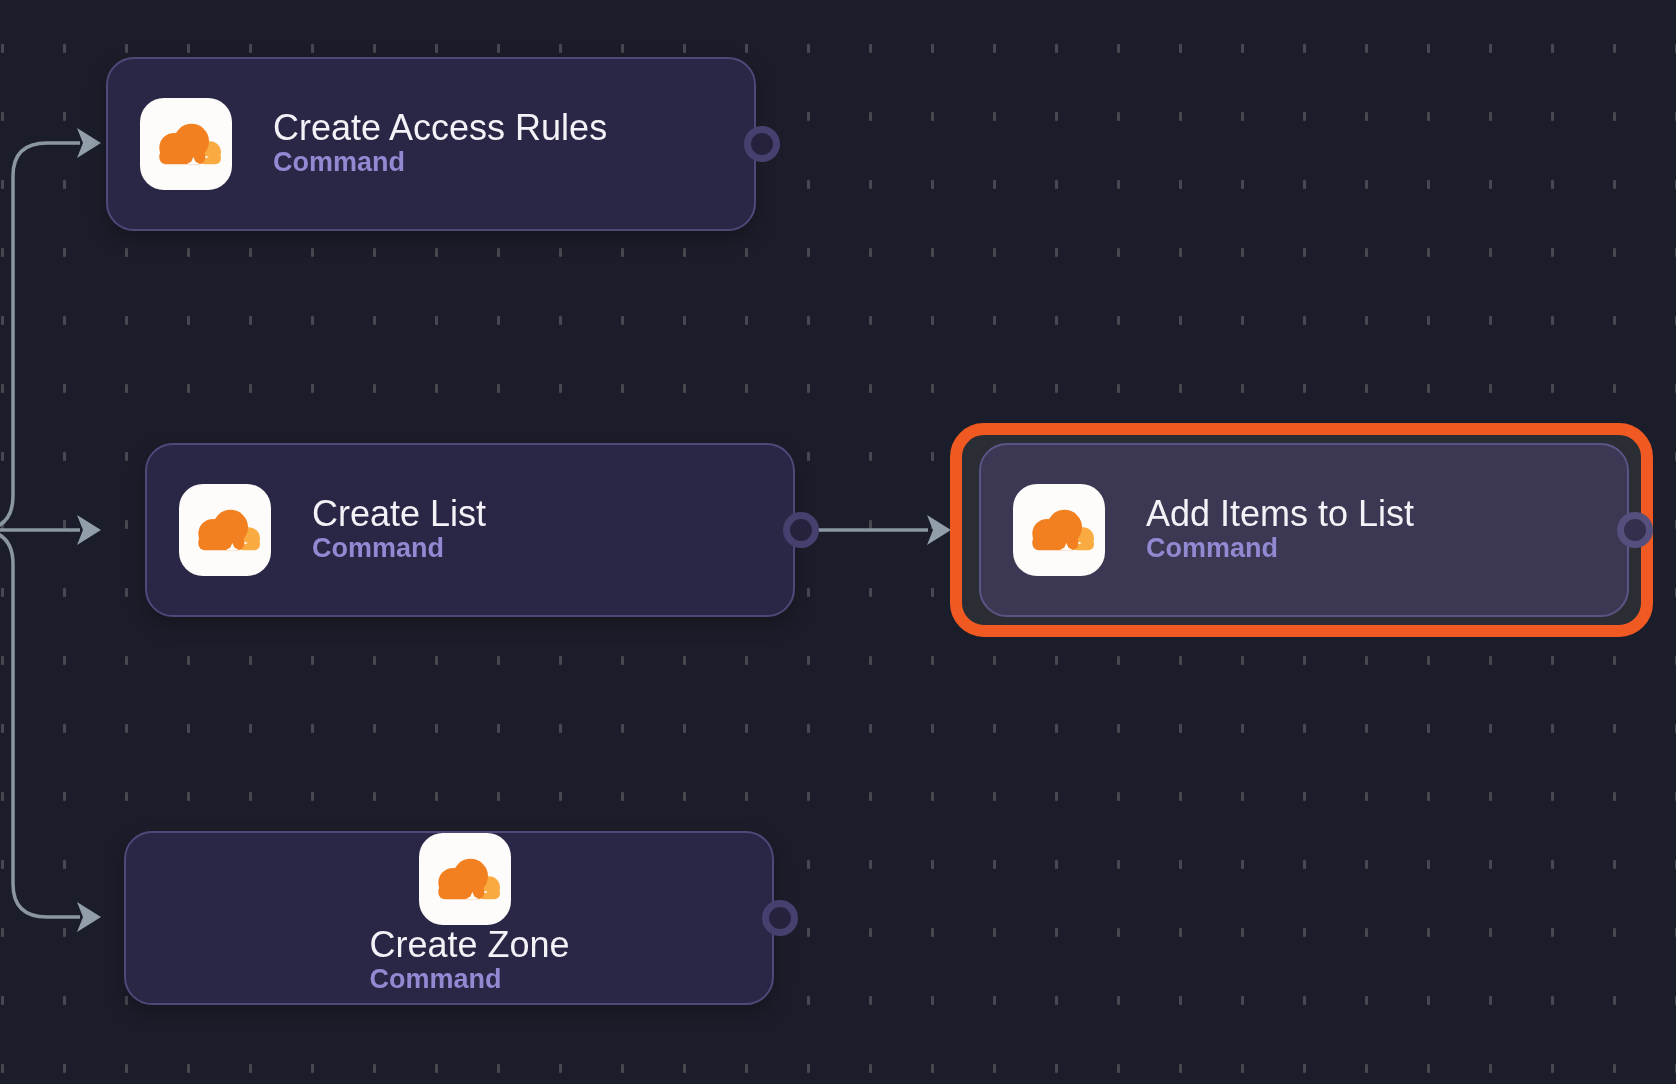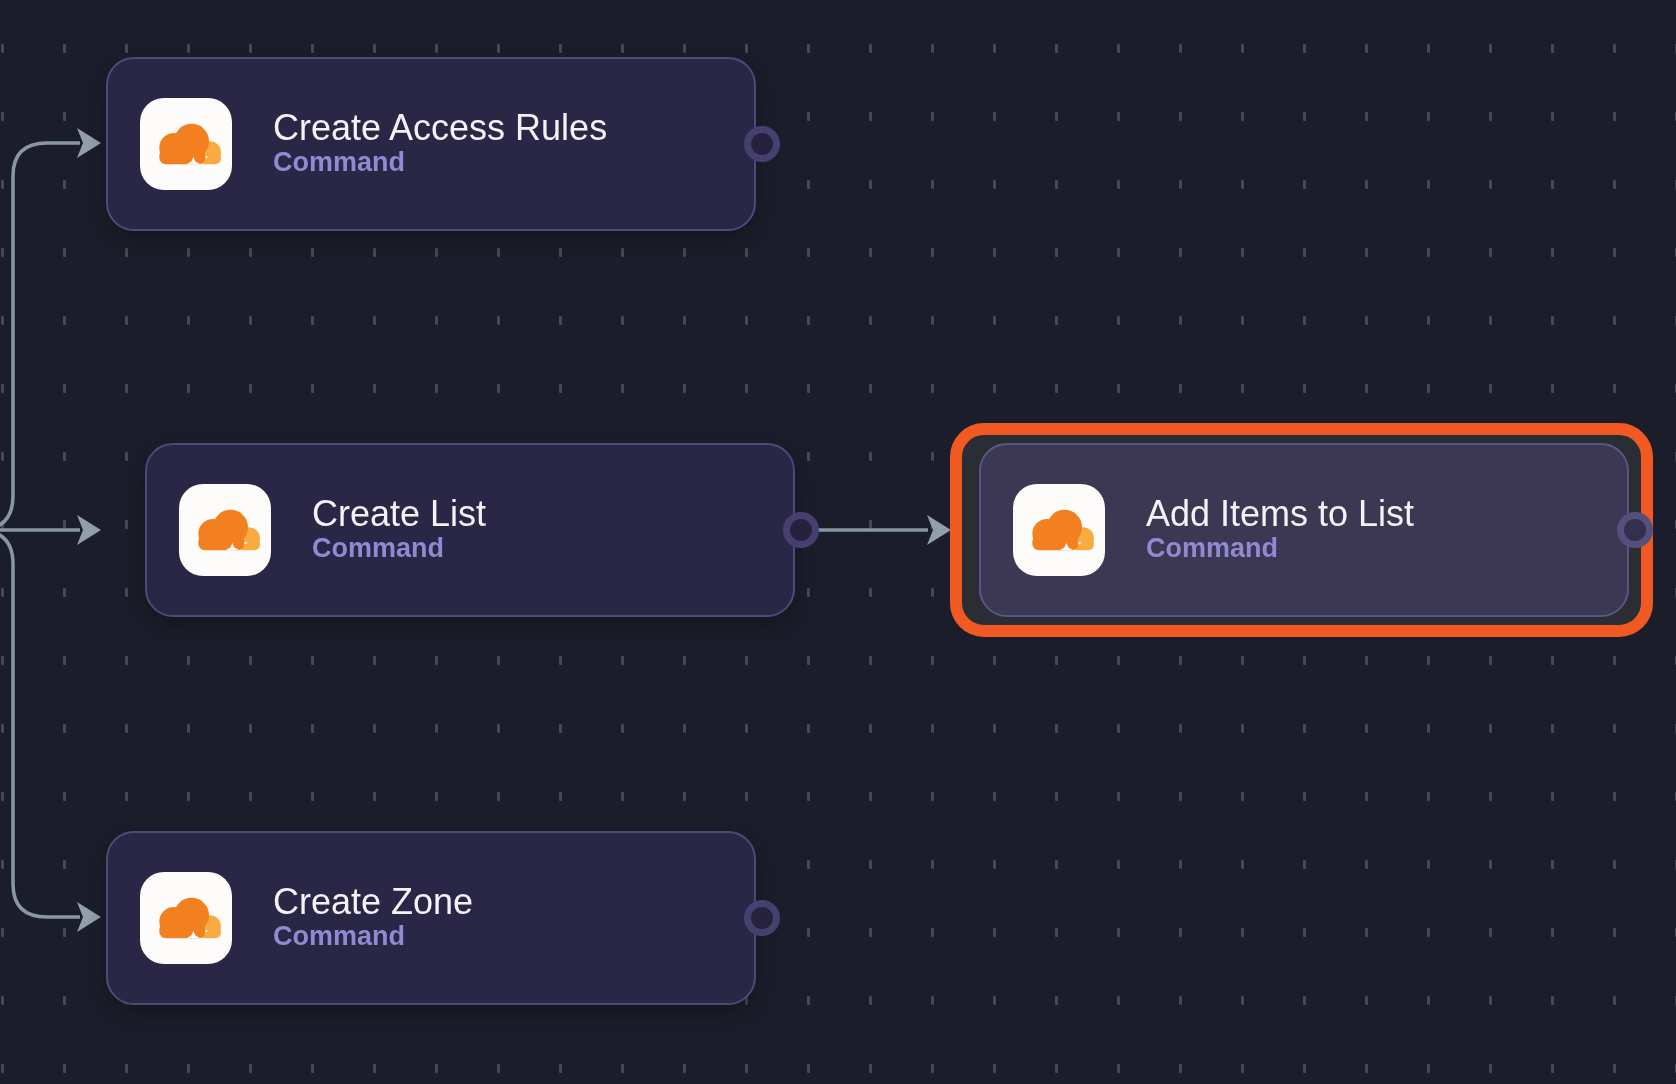--- a/index.html
+++ b/index.html
@@ -646,21 +646,21 @@
         <path d="M58 64 L60.2 69 L65 71.8 L60.2 72 L58 72 L55.8 72 L51 71.8 L55.8 69 Z" fill="#fdfcfa"></path>
       </svg>
     </div>
     <div class="node-text">
       <div class="node-title">Add Items to List</div>
       <div class="node-subtitle">Command</div>
     </div>
     <div class="port"></div>
   </div>
 
-  <div class="node" style="left:106px; top:831px;">
+  <div class="node" style="left:124px; top:831px;flex-direction:column;">
     <div class="node-icon">
       <svg viewBox="0 0 100 100">
         <g fill="#f9ab41">
           <circle cx="76" cy="59" r="12"></circle>
           <rect x="64" y="59" width="24" height="13" rx="6"></rect>
         </g>
         <path d="M64 53 L66.8 61.2 L75 64 L66.8 66.8 L64 75 L61.2 66.8 L53 64 L61.2 61.2 Z" fill="#fdfcfa"></path>
         <g fill="#f38020">
           <circle cx="37" cy="54" r="16"></circle>
           <circle cx="56" cy="47" r="19"></circle>

